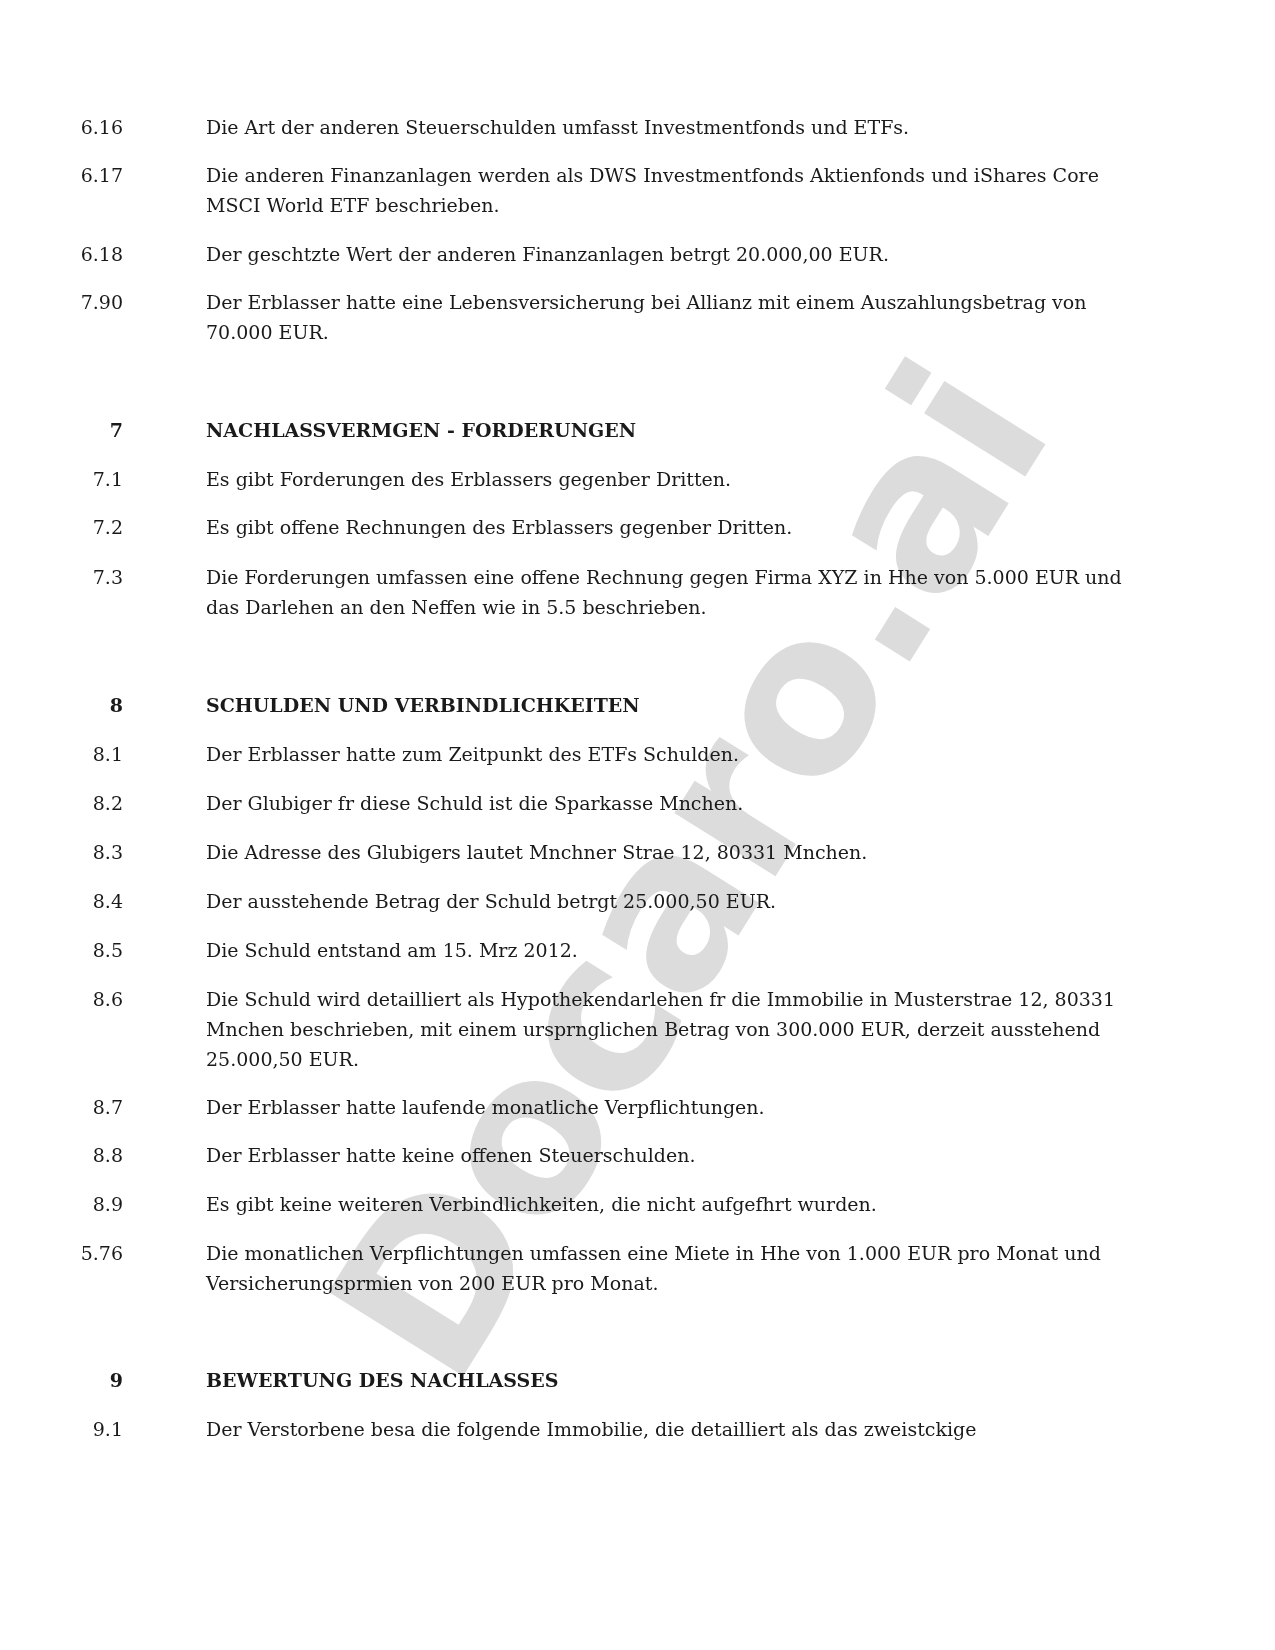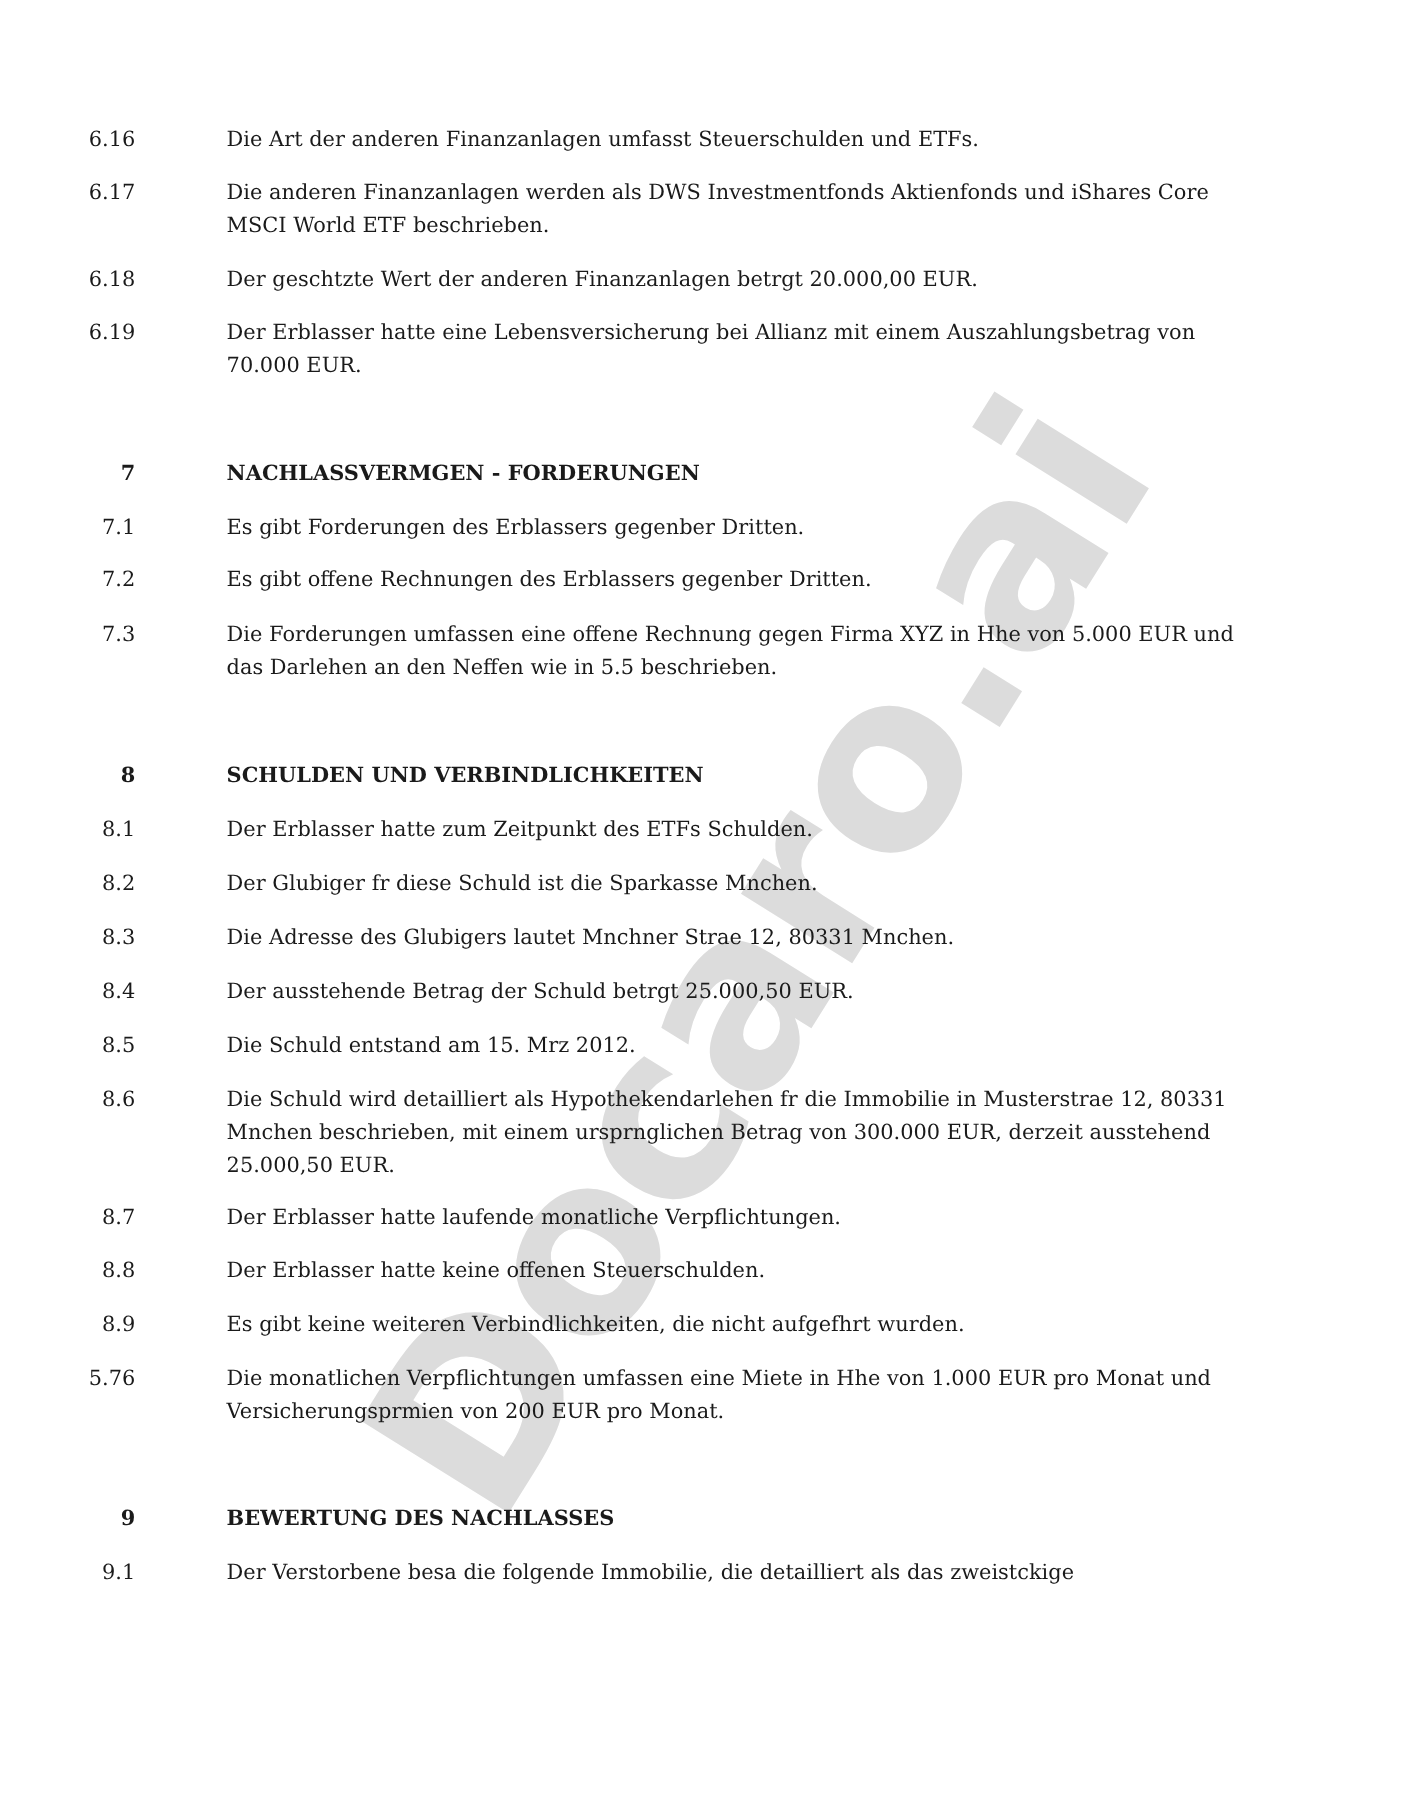--- a/index.html
+++ b/index.html
@@ -20,32 +20,32 @@
 </head>
 <body>
 
 <div class="page">
   <div class="watermark">Docaro.ai</div>
 
   <div class="content">
 
     <div class="row" style="top:112px">
       <span class="num">6.16</span>
-      <span class="txt">Die Art der anderen Finanzanlagen umfasst Steuerschulden und ETFs.</span>
+      <span class="txt">Die Art der anderen Steuerschulden umfasst Investmentfonds und ETFs.</span>
     </div>
     <div class="row" style="top:160px">
       <span class="num">6.17</span>
       <span class="txt">Die anderen Finanzanlagen werden als DWS Investmentfonds Aktienfonds und iShares Core MSCI World ETF beschrieben.</span>
     </div>
     <div class="row" style="top:239px">
       <span class="num">6.18</span>
       <span class="txt">Der geschtzte Wert der anderen Finanzanlagen betrgt 20.000,00 EUR.</span>
     </div>
     <div class="row" style="top:287px">
-      <span class="num">6.19</span>
+      <span class="num">7.90</span>
       <span class="txt">Der Erblasser hatte eine Lebensversicherung bei Allianz mit einem Auszahlungsbetrag von 70.000 EUR.</span>
     </div>
 
     <div class="row heading" style="top:415px">
       <span class="num">7</span>
       <span class="txt">NACHLASSVERMGEN - FORDERUNGEN</span>
     </div>
     <div class="row" style="top:464px">
       <span class="num">7.1</span>
       <span class="txt">Es gibt Forderungen des Erblassers gegenber Dritten.</span>

